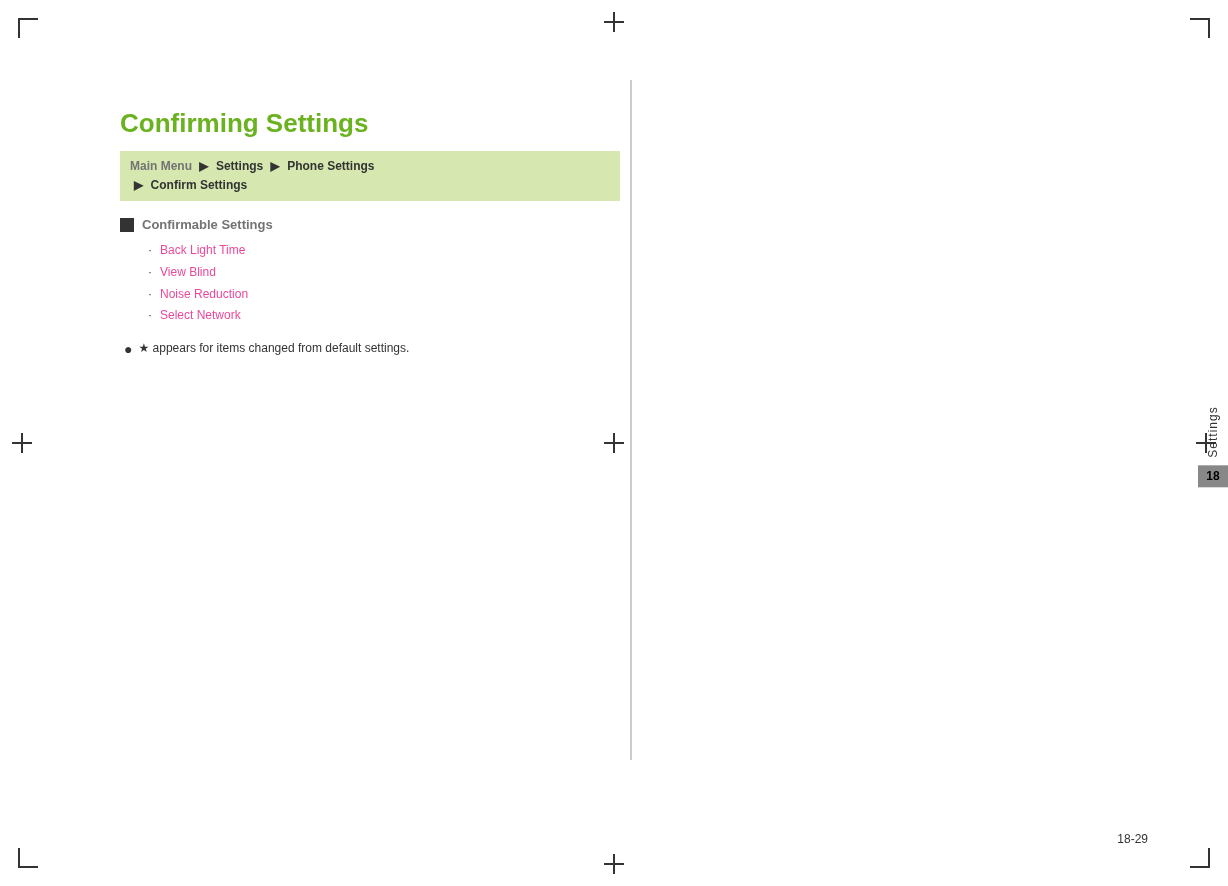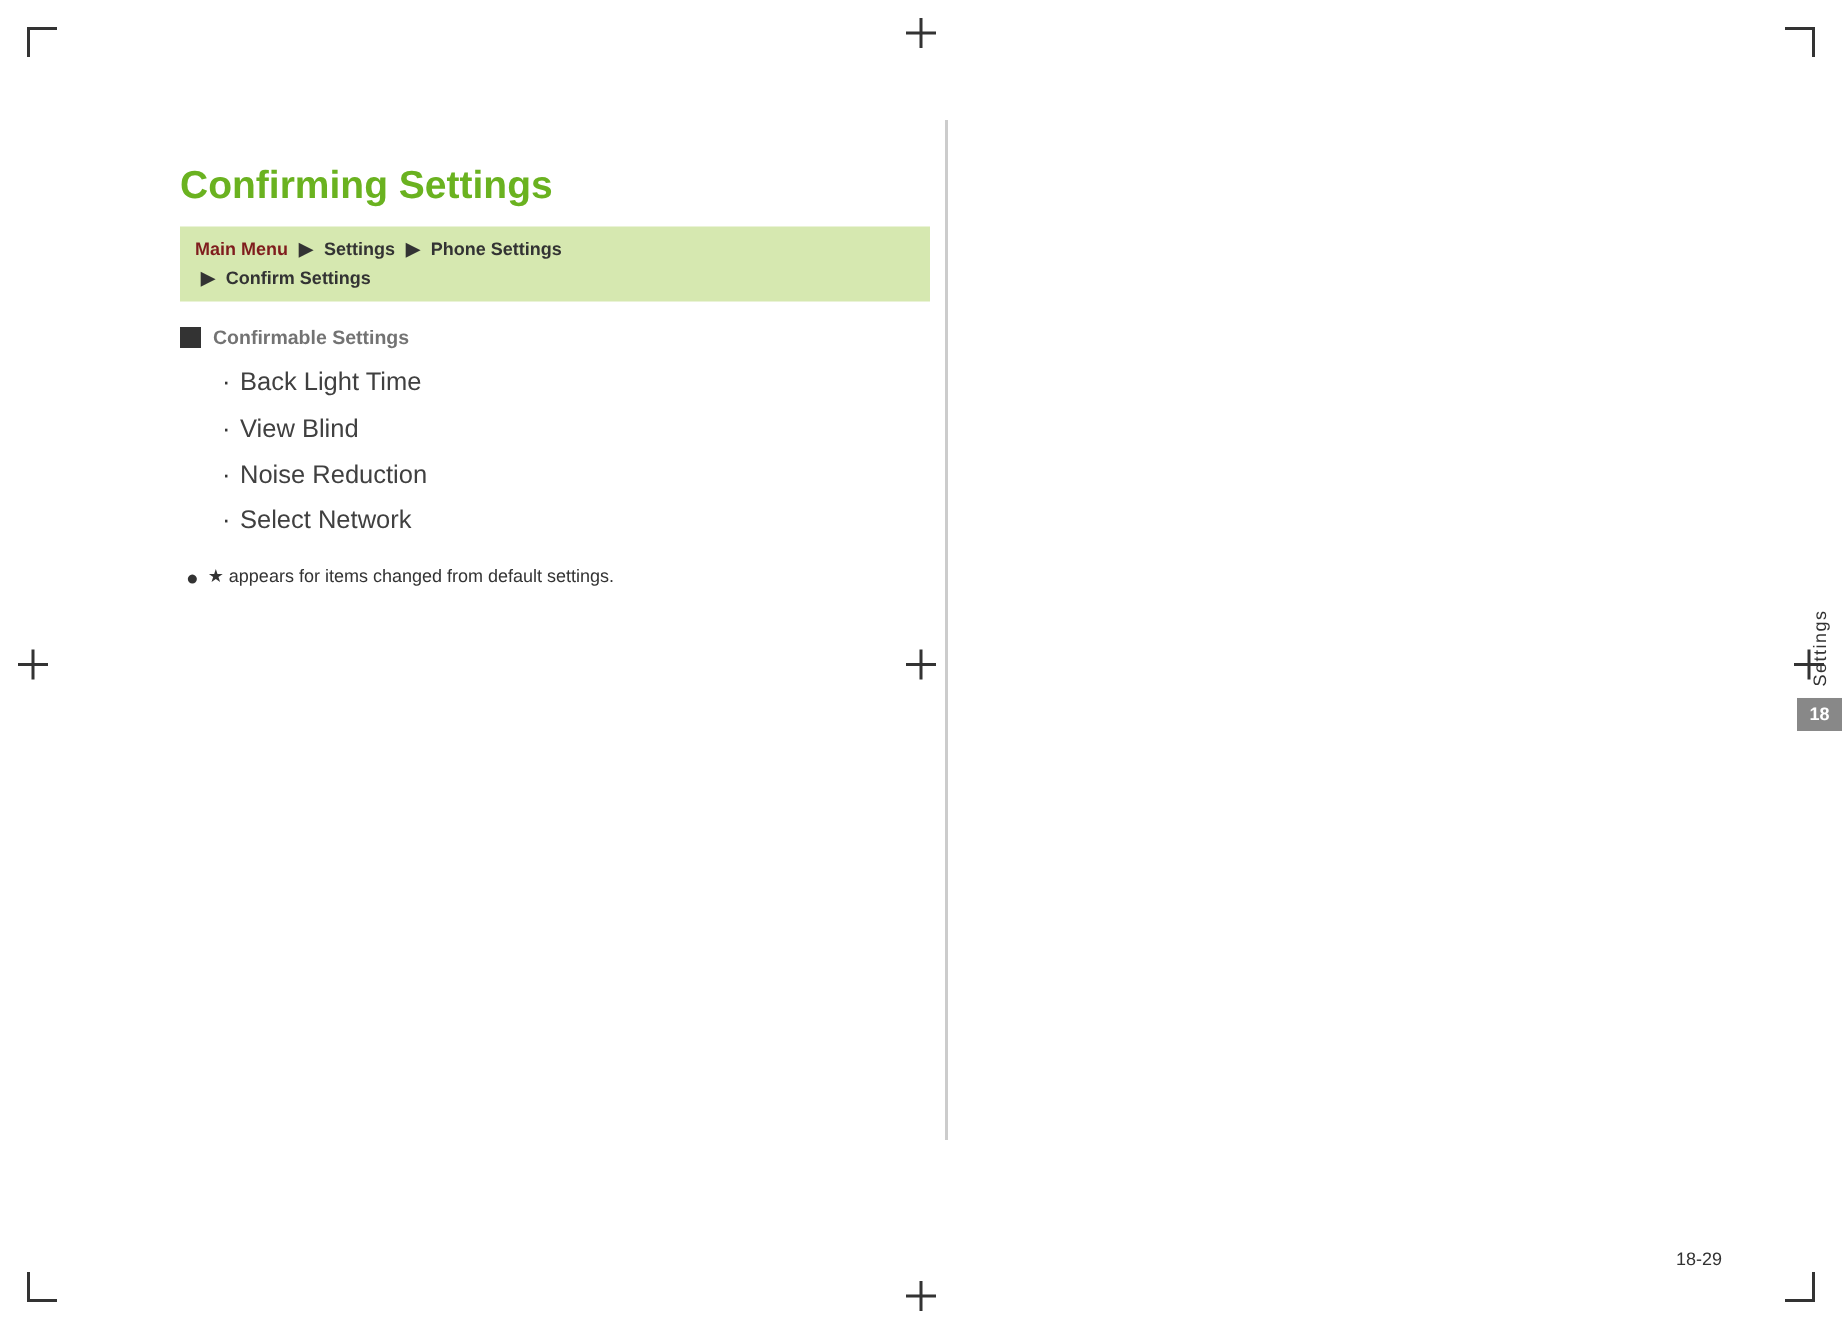--- a/index.html
+++ b/index.html
@@ -81,21 +81,21 @@
       text-orientation: mixed;
       transform: rotate(180deg);
       font-size: 12px;
       color: #333;
       padding: 8px 4px;
       letter-spacing: 1px;
     }
 
     .side-tab-number {
       background: #888;
-      color: #ffffff;
+      color: #000000;
       font-size: 12px;
       font-weight: bold;
       padding: 4px 6px;
       min-width: 30px;
       text-align: center;
     }
 
     
     .page-number {
       position: absolute;
@@ -136,21 +136,21 @@
     
     .breadcrumb-bar {
       background: #d6e8b0;
       padding: 6px 10px;
       margin-bottom: 16px;
       font-size: 12px;
       line-height: 1.6;
     }
 
     .breadcrumb-bar .main-menu {
-      color: #7f1d1d;
+      color: #737373;
       font-weight: bold;
     }
 
     .breadcrumb-bar .separator {
       color: #333;
       font-weight: bold;
       margin: 0 4px;
     }
 
     .breadcrumb-bar .item {
@@ -181,22 +181,22 @@
     }
 
     
     .settings-list {
       list-style: none;
       padding-left: 28px;
       margin-bottom: 14px;
     }
 
     .settings-list li {
-      font-size: 17px;
-      color: #404040;
+      font-size: 12px;
+      color: #ec4899;
       line-height: 1.8;
       position: relative;
       padding-left: 12px;
     }
 
     .settings-list li::before {
       content: '·';
       position: absolute;
       left: 0;
       color: #333;

